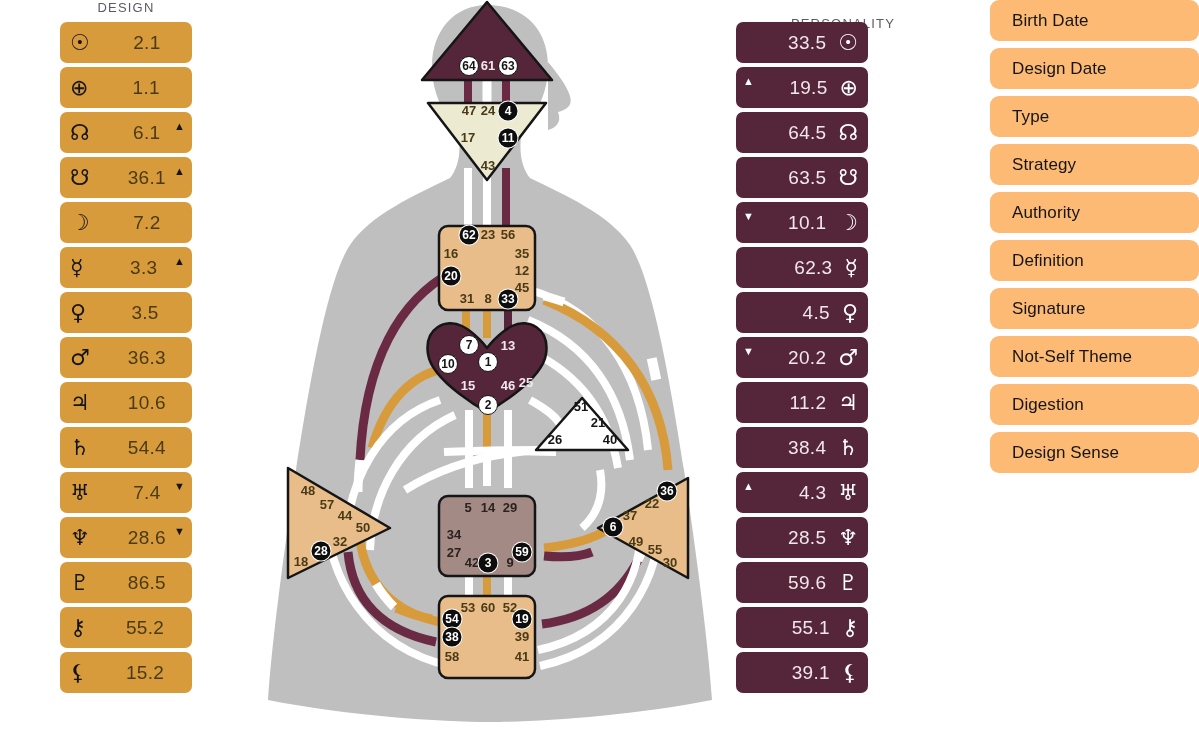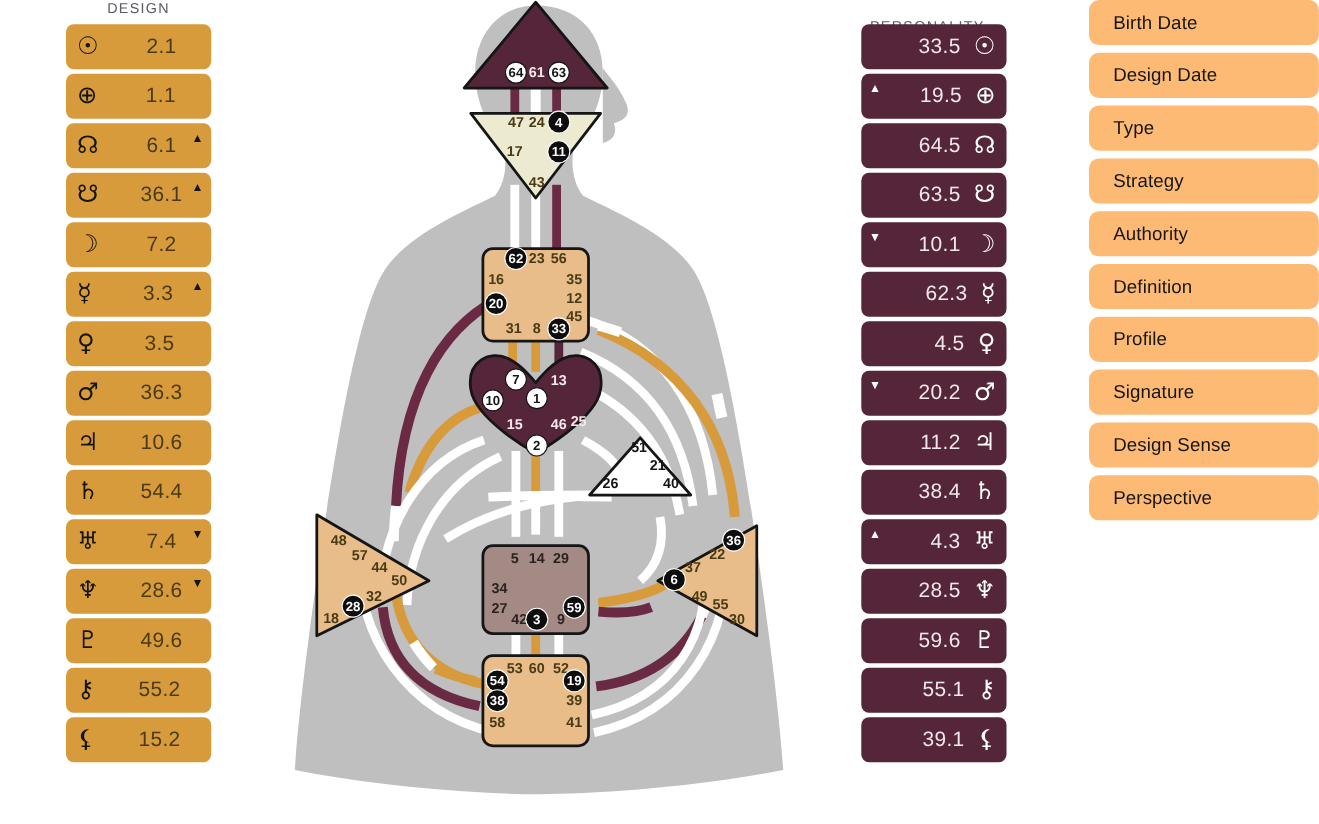--- a/index.html
+++ b/index.html
@@ -20,21 +20,21 @@
     color: #5a5a64;
     font-weight: 400;
     text-align: center;
   }
   #design-header { left: 60px; top: 0px; width: 132px; }
   #personality-header { left: 777px; top: 16px; width: 132px; }
 
   
   .planet-col { position: absolute; width: 132px; }
   #design-col { left: 60px; top: 20px; }
-  #personality-col { left: 783px; top: 20px; }
+  #personality-col { left: 736px; top: 20px; }
 
   .planet-row {
     position: relative;
     height: 45px;
     margin-bottom: 0px;
     display: flex;
     align-items: center;
     cursor: pointer;
   }
   .planet-pill {
@@ -195,21 +195,21 @@
       <div class="planet-row">
         <div class="planet-pill">
           <span class="planet-glyph">♆</span>
           <span class="planet-value">28.6</span>
           <span class="arrow">▼</span>
         </div>
       </div>
       <div class="planet-row">
         <div class="planet-pill">
           <span class="planet-glyph">♇</span>
-          <span class="planet-value">49.6</span>
+          <span class="planet-value">86.5</span>
         </div>
       </div>
       <div class="planet-row">
         <div class="planet-pill">
           <span class="planet-glyph">⚷</span>
           <span class="planet-value">55.2</span>
         </div>
       </div>
       <div class="planet-row">
         <div class="planet-pill">
@@ -684,26 +684,26 @@
       <div class="prop-item">
         <span class="prop-label">Strategy</span>
       </div>
       <div class="prop-item">
         <span class="prop-label">Authority</span>
       </div>
       <div class="prop-item">
         <span class="prop-label">Definition</span>
       </div>
       <div class="prop-item">
-        <span class="prop-label">Profile</span>
-      </div>
-      <div class="prop-item">
         <span class="prop-label">Signature</span>
       </div>
       <div class="prop-item">
+        <span class="prop-label">Not-Self Theme</span>
+      </div>
+      <div class="prop-item">
+        <span class="prop-label">Digestion</span>
+      </div>
+      <div class="prop-item">
         <span class="prop-label">Design Sense</span>
       </div>
-      <div class="prop-item">
-        <span class="prop-label">Perspective</span>
-      </div>
     </div>
 
 </div>
 
 </body></html>

